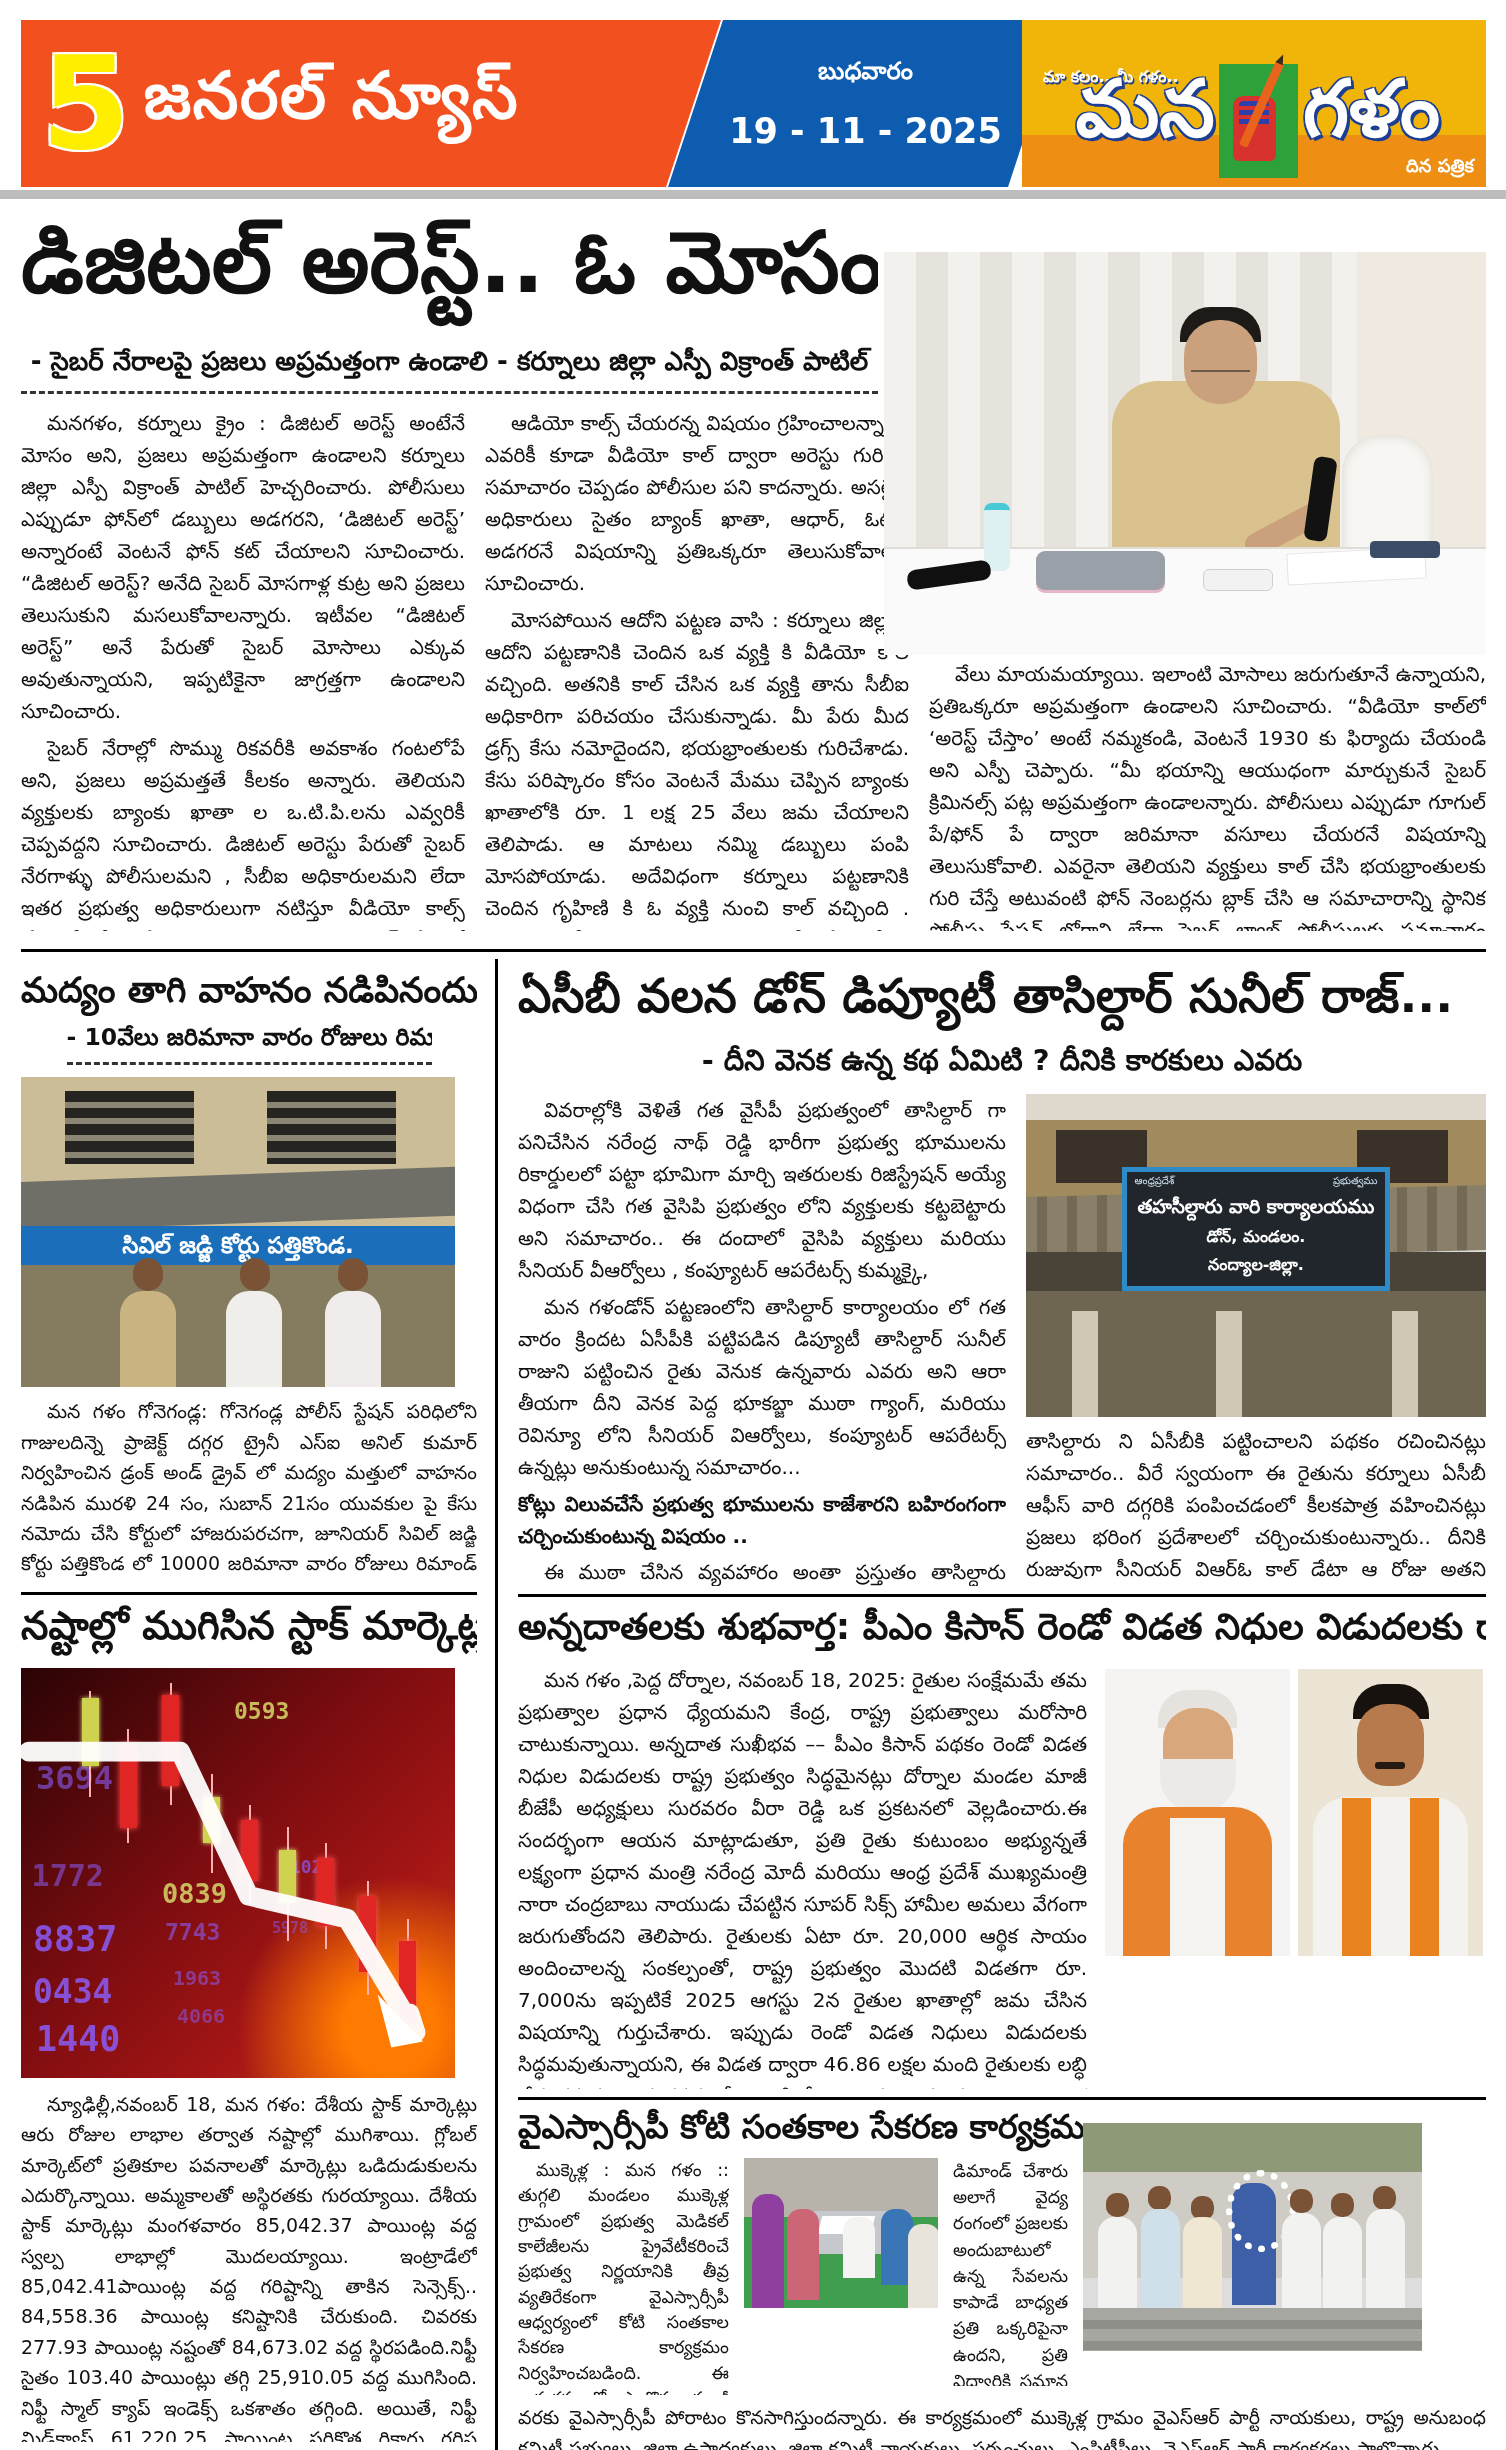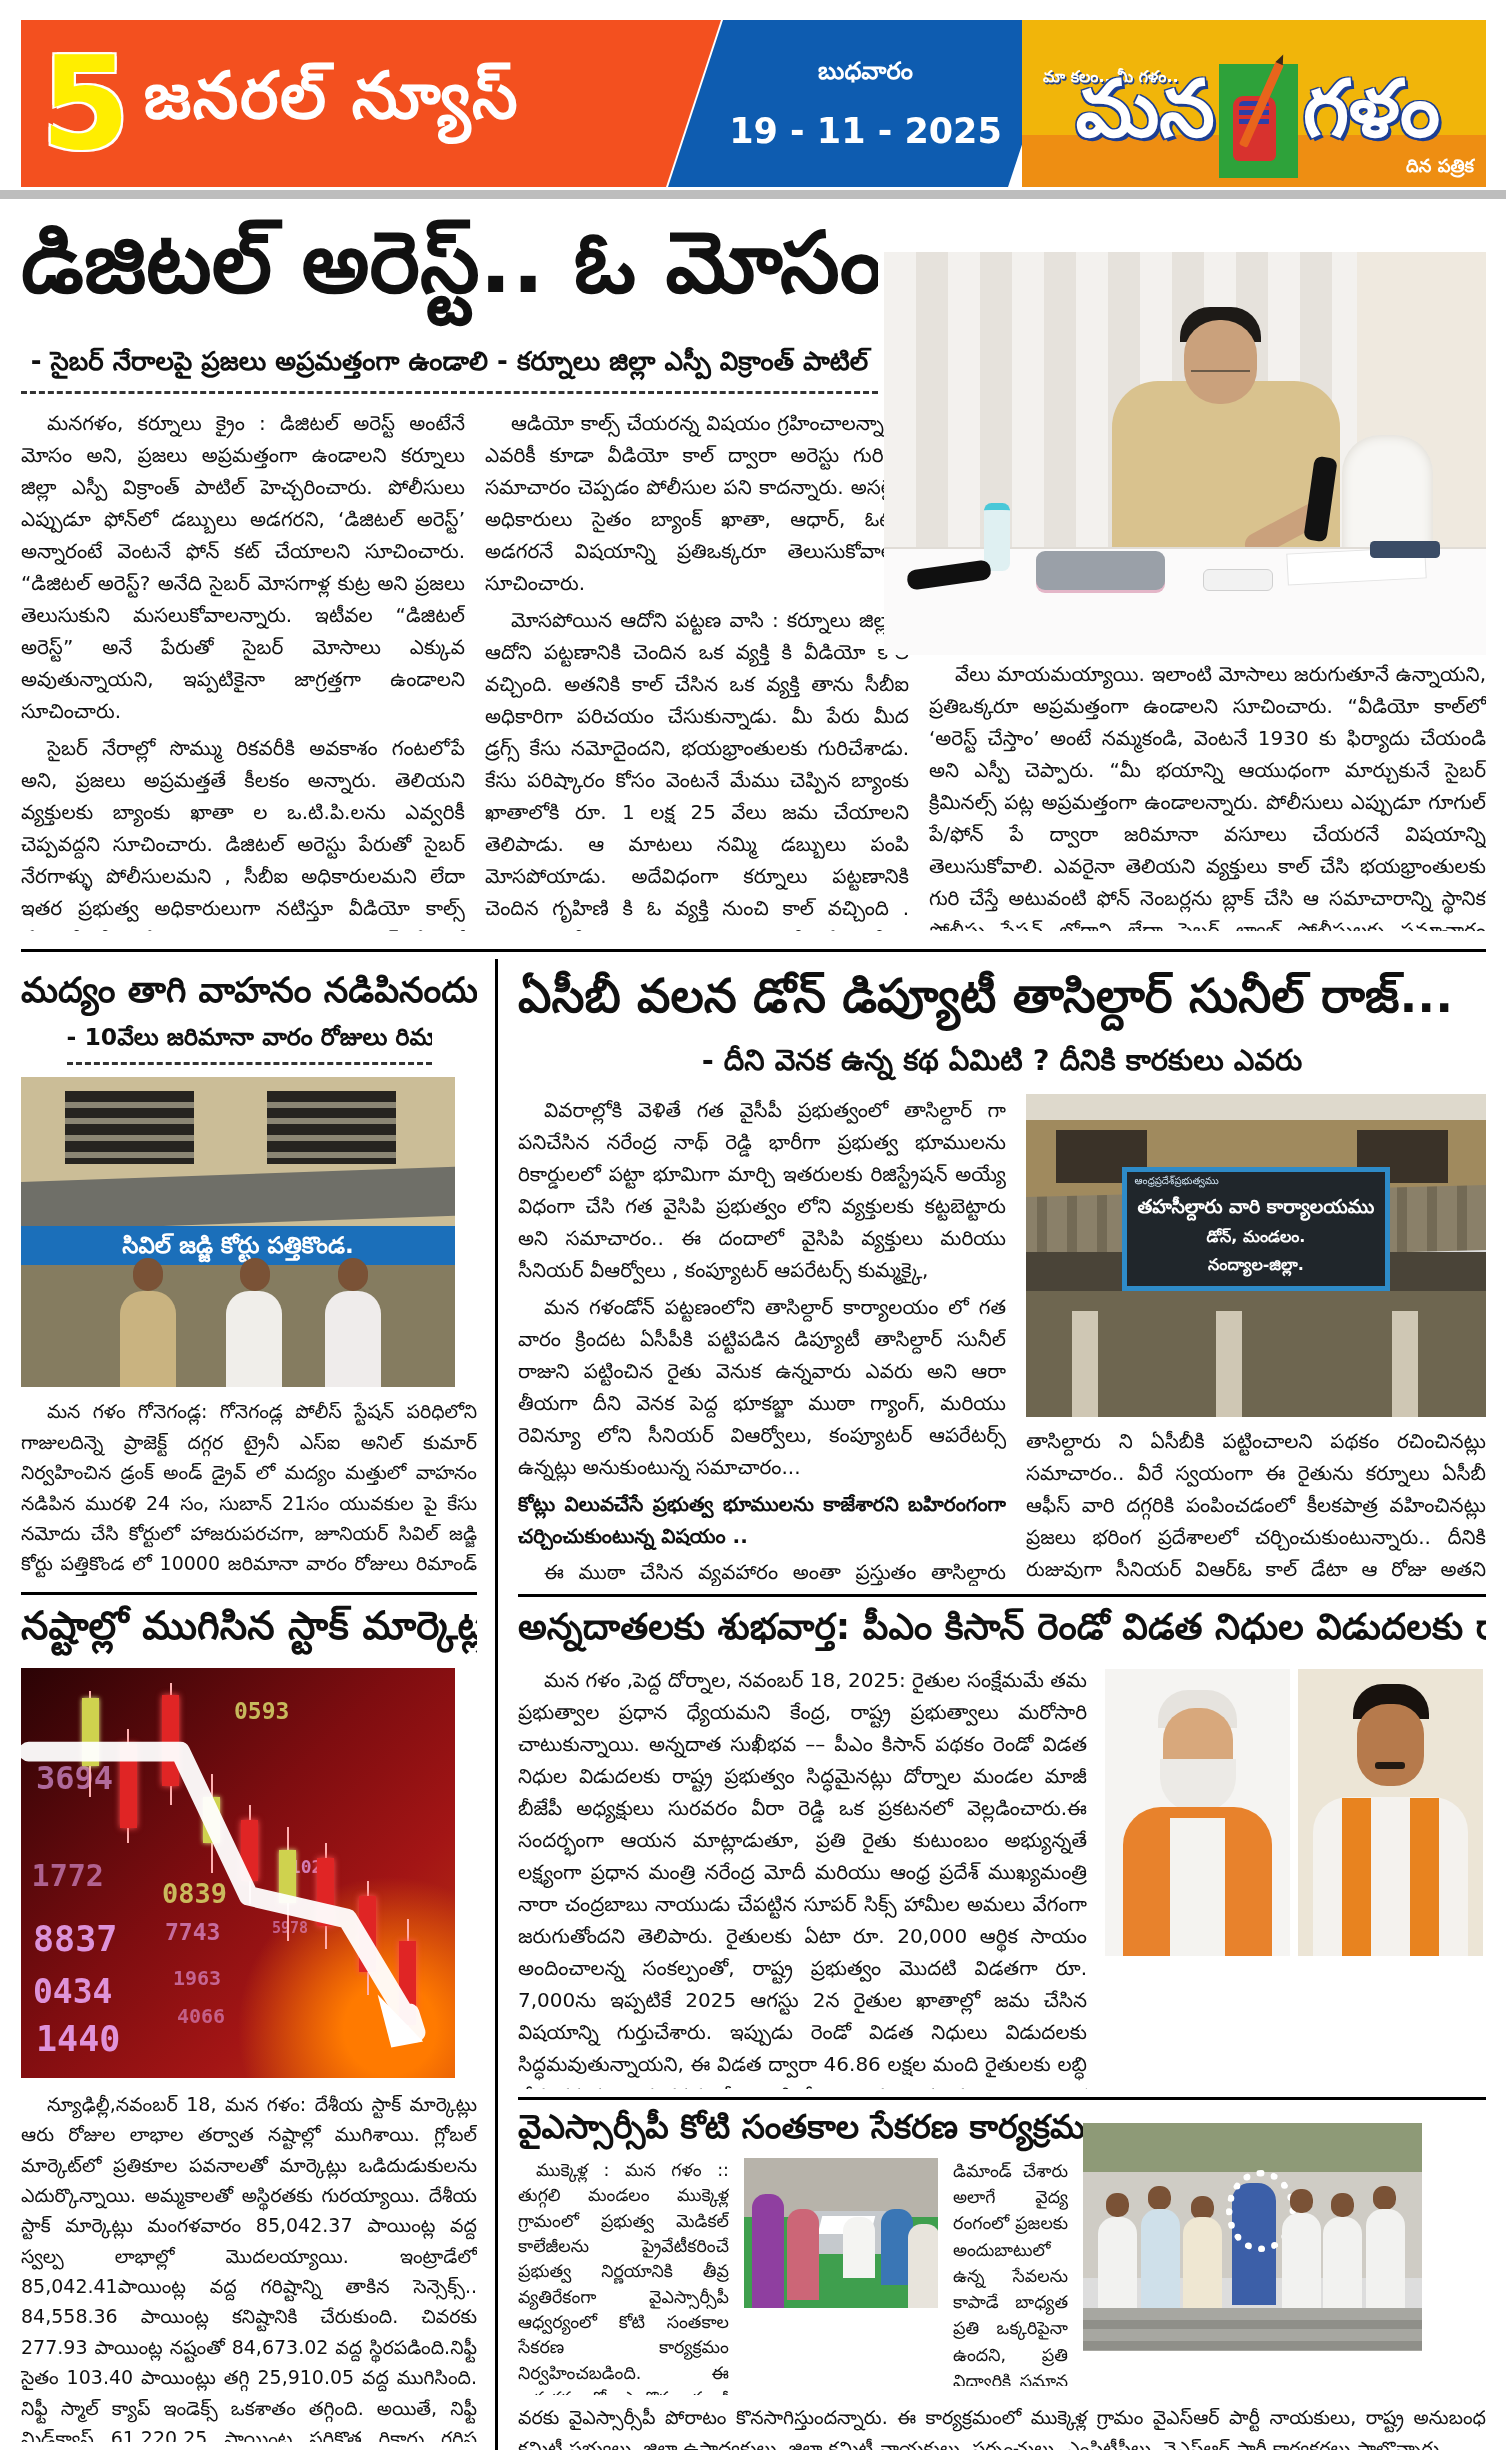--- a/index.html
+++ b/index.html
@@ -87,41 +87,41 @@
   .s2-hd{position:absolute;width:30px;height:33px;background:#7a5236;border-radius:15px;bottom:96px;}
   
   .st-head{font-size:39px;height:55px;margin-top:7.6px;}
   .ph3{width:434px;height:410px;margin-top:10.6px;background:#30070a;}
   .s3-bg{position:absolute;inset:0;background:
       radial-gradient(circle at 85% 88%,#ff7a00 0 46px,rgba(255,122,0,0) 152px),
       linear-gradient(135deg,#2a0305 0%,#7e0d10 45%,#a31515 70%,#c33a12 100%);}
   .candle{position:absolute;width:16.7px;background:#e02525;box-shadow:0 0 6px #ff5050;}
   .candle.y{background:#cfd24e;box-shadow:0 0 4.6px #e8e88a;}
   .wick{position:absolute;width:2.3px;background:#ffb0b0;}
-  .s3num{position:absolute;color:#f0abfc;font-family:"DejaVu Sans Mono",monospace;font-weight:700;opacity:.85;}
+  .s3num{position:absolute;color:#8b5cf6;font-family:"DejaVu Sans Mono",monospace;font-weight:700;opacity:.85;}
   .s3num.yel{color:#d8d86a;}
   .st-body{height:353px;margin-top:10.6px;font-size:19px;}
   
   .acb-head{font-size:47px;height:70px;margin-top:9px;}
   .acb-sub{font-size:29px;height:44px;margin-top:4.6px;}
   .acb-cols{display:flex;gap:20px;margin-top:7.6px;height:492px;}
   .acb-c1{width:488px;height:492px;}
   .acb-c1 .subhead{font-weight:900;text-indent:0;}
   .acb-c2{flex:1;min-width:0;}
   .ph4{width:100%;height:323px;}
   .s4-sky{position:absolute;top:0;left:0;width:100%;height:26px;background:#ded9cc;}
   .s4-wall{position:absolute;top:26px;left:0;width:100%;height:84px;background:#a08a5e;}
   .s4-win{position:absolute;top:36px;width:91px;height:53px;background:#3a3228;}
   .s4-roof{position:absolute;top:97px;left:-7.6px;width:105%;height:65px;background:repeating-linear-gradient(92deg,#8a8069 0 20px,#736a55 20px 30px);transform:rotate(-1.5deg);}
   .s4-shadow{position:absolute;top:158px;left:0;width:100%;height:39px;background:#4a4438;}
   .s4-low{position:absolute;top:197px;left:0;width:100%;bottom:0;background:#6e6650;}
   .s4-pillar{position:absolute;bottom:0;width:26px;height:106px;background:#cfc7b4;}
   .s4-sign{position:absolute;left:50%;top:73px;transform:translateX(-50%);width:258px;height:114px;
       background:#20262b;border:5.3px solid #2e8bc8;color:#fff;text-align:center;overflow:hidden;}
-  .s4-sign .sm{font-size:10px;display:flex;padding:3px 7.6px 0 7.6px;color:#cfe4f4;}
+  .s4-sign .sm{font-size:10px;display:flex;justify-content:space-between;padding:3px 7.6px 0 7.6px;color:#cfe4f4;}
   .s4-sign .l1{font-size:19px;font-weight:700;margin-top:6px;white-space:nowrap;}
   .s4-sign .l2{font-size:16px;font-weight:700;margin-top:4.6px;white-space:nowrap;}
   .acb-c2 .bodytxt{height:156px;margin-top:7.6px;}
   
   .pmk-head{font-size:36px;height:52px;margin-top:9px;}
   .pmk-row{display:flex;gap:18px;margin-top:6px;height:425px;}
   .pmk-txt{flex:1;height:425px;}
   .pmk-photos{width:381px;flex:0 0 auto;display:flex;gap:7.6px;align-items:flex-start;padding-top:4.6px;}
   .ph5,.ph6{width:185px;height:287px;}
   .s5-bg{position:absolute;inset:0;background:#f5f4f2;}

